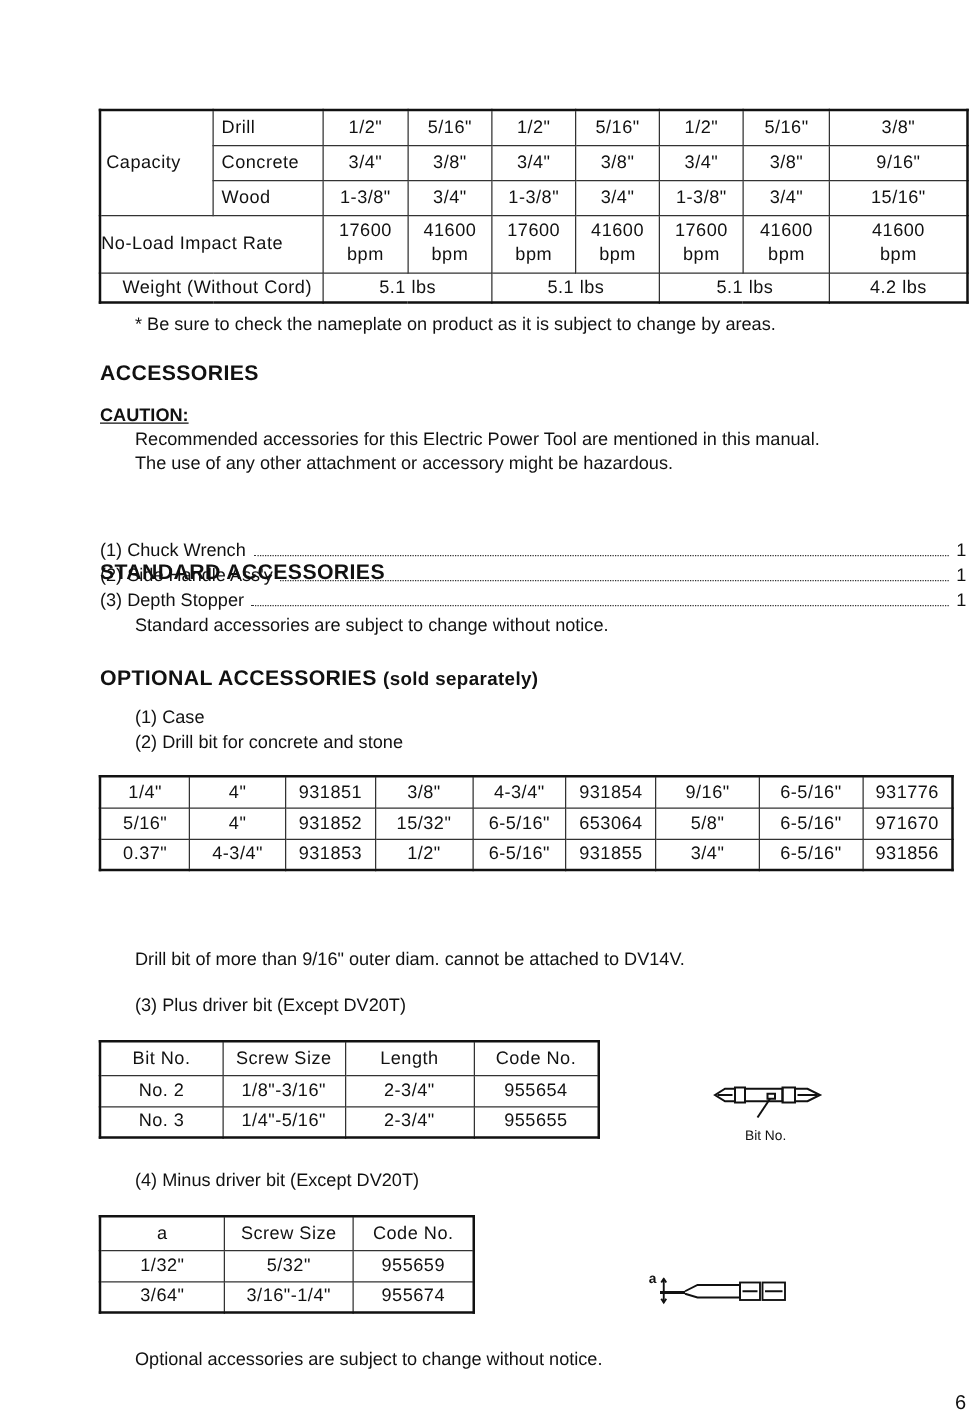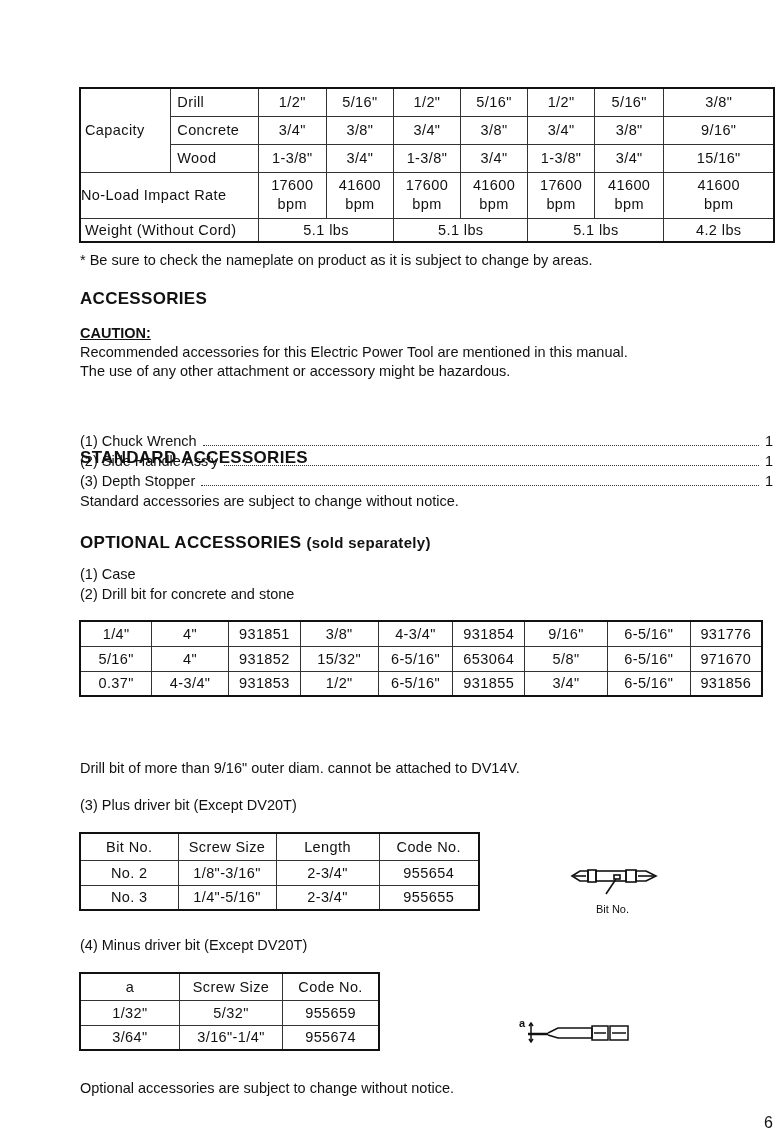--- a/index.html
+++ b/index.html
@@ -2,21 +2,21 @@
 <html><head>
 <meta charset="utf-8">
 <style>
   html, body { margin:0; padding:0; background:#ffffff; }
   body { width:777px; height:1141px; position:relative; overflow:hidden;
          font-family:"Liberation Sans", sans-serif; color:#111; }
   .abs { position:absolute; }
   table.grid { border-collapse:collapse; position:absolute; }
   table.grid td { border:1px solid #333; text-align:center; font-size:14.5px; padding:0; letter-spacing:0.4px; }
   table.grid { border:2px solid #111; }
-  .txt { font-size:14.5px; white-space:nowrap; }
+  .txt { font-size:14.5px; white-space:nowrap;margin-left:28px; }
   .h2 { font-size:17px; font-weight:bold; white-space:nowrap; letter-spacing:0.3px; }
   .h3 { font-size:14.5px; font-weight:bold; }
   .lead { position:absolute; display:flex; align-items:baseline; font-size:14.5px; }
   .lead .dots { flex:1; border-bottom:1px dotted #333; margin:0 6px 3px 6px; }
 </style>
 </head>
 <body>
 
 <table class="grid" style="left:79px; top:87px; width:696px;">
   <colgroup>
@@ -66,21 +66,21 @@
     <td colspan="2" style="text-align:left;padding-left:0">No-Load Impact Rate</td>
     <td><span>17600</span><br><span>bpm</span></td>
     <td><span>41600</span><br><span>bpm</span></td>
     <td><span>17600</span><br><span>bpm</span></td>
     <td><span>41600</span><br><span>bpm</span></td>
     <td><span>17600</span><br><span>bpm</span></td>
     <td><span>41600</span><br><span>bpm</span></td>
     <td><span>41600</span><br><span>bpm</span></td>
   </tr>
   <tr style="height:24px">
-    <td colspan="2" style="text-align:left;padding-left:4px">Weight (Without Cord)</td>
+    <td colspan="2" style="text-align:left;padding-left:17px">Weight (Without Cord)</td>
     <td colspan="2">5.1 lbs</td>
     <td colspan="2">5.1 lbs</td>
     <td colspan="2">5.1 lbs</td>
     <td>4.2 lbs</td>
   </tr>
 </tbody>
   </table>
 
 <div class="abs txt" style="left:80px; top:252px;">* Be sure to check the nameplate on product as it is subject to change by areas.</div>
 

